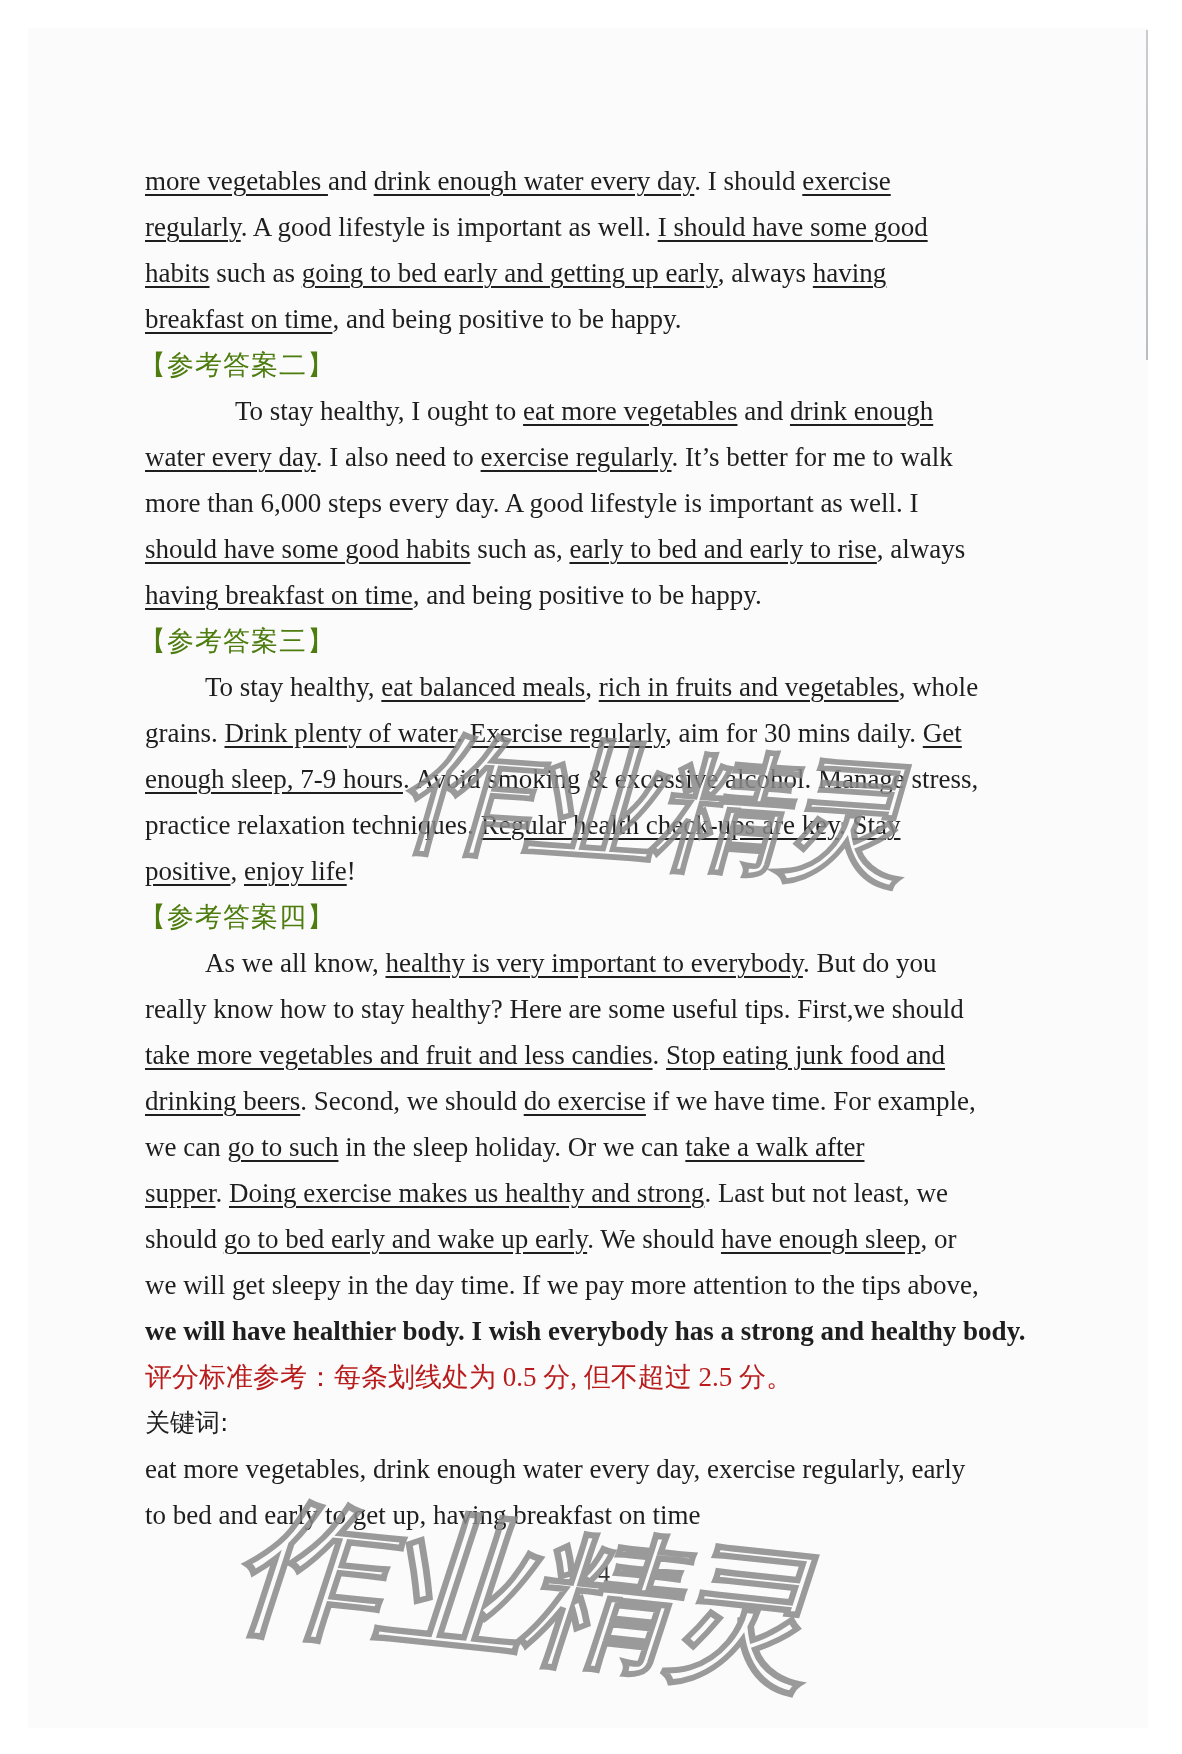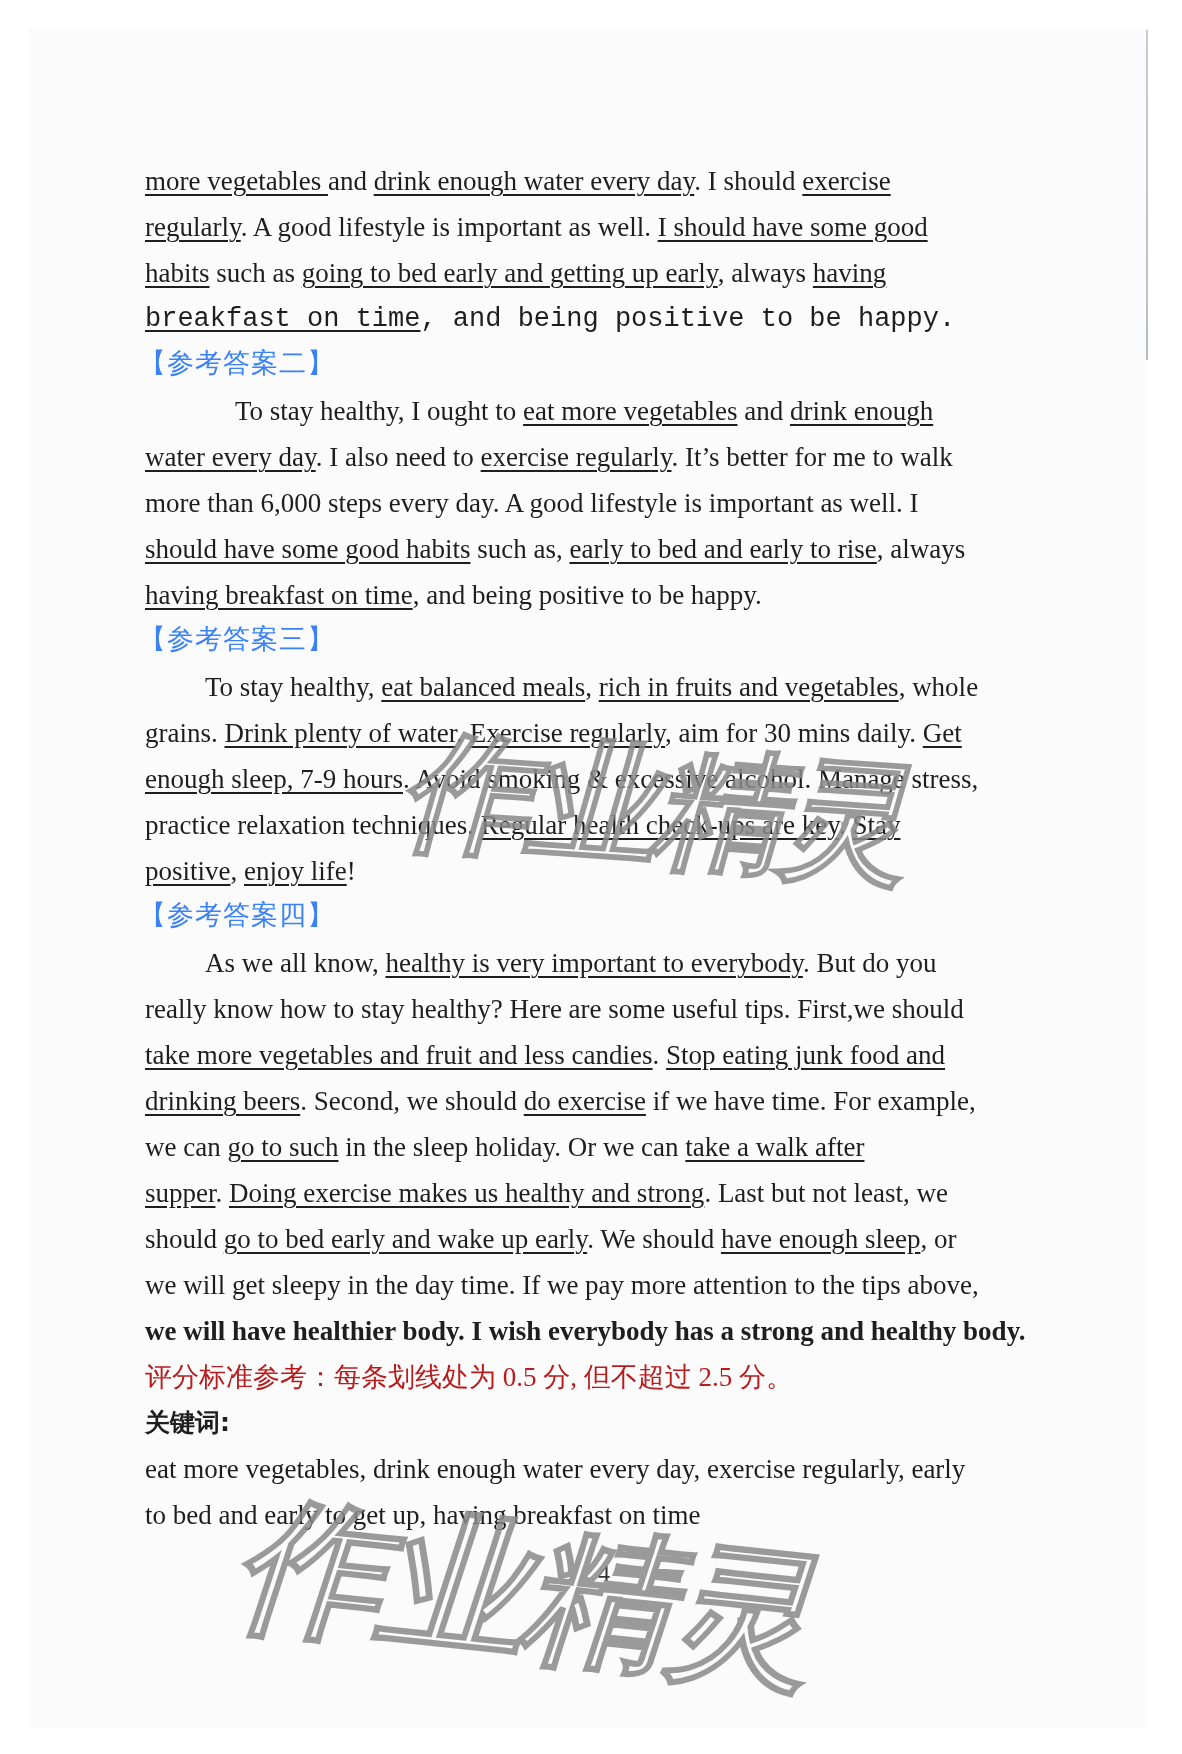--- a/index.html
+++ b/index.html
@@ -13,24 +13,24 @@
     background: linear-gradient(#c8ccd0, #b9bec3);
   }
   .content {
     position: absolute; left: 145px; top: 158px; width: 930px;
     font-family: "Liberation Serif", "DejaVu Serif", serif;
     font-size: 27px; color: #1e1e1e; line-height: 46px;
   }
   p { margin: 0; text-align: justify; text-align-last: left; }
   .indent1 { text-indent: 90px; }
   .indent2 { text-indent: 60px; }
-  .heading { margin-left: -6px; letter-spacing: 1px; color: #3b82f6; font-family: Liberation Mono, monospace; }
+  .heading { margin-left: -6px; letter-spacing: 1px; color: #4d7c0f; }
   u { text-decoration: underline; text-decoration-thickness: 1.5px; text-underline-offset: 4px; }
   .score { color: #b91c1c; }
-  .kw-label { font-family: "DejaVu Sans", sans-serif; font-weight: bold; font-size: 25px; }
+  .kw-label { font-family: "DejaVu Sans", sans-serif; font-weight: normal; font-size: 25px; }
   .page-num {
     position: absolute; left: 598px; top: 1560px;
     font-family: "Liberation Serif", serif; font-size: 24px; color: #333;
   }
   .watermark {
     position: absolute; font-family: "DejaVu Sans", sans-serif; font-weight: bold;
     color: transparent; -webkit-text-stroke: 1.6px #8a8a8a; letter-spacing: -6px;
     transform: skewX(-12deg); pointer-events: none; opacity: 0.85;
   }
   .wm1 { left: 410px; top: 720px; font-size: 132px; transform: rotate(4deg) skewX(-12deg); }
@@ -40,21 +40,21 @@
 <body>
 
 <div class="page"></div>
 <div class="edge-line"></div>
 
 <div class="content">
   <div>
       <p><u>more vegetables </u><span>and </span><u>drink enough water every day</u><span>. I should </span><u>exercise</u></p>
       <p><u>regularly</u><span>. A good lifestyle is important as well. </span><u>I should have some good</u></p>
       <p><u>habits</u><span> such as </span><u>going to bed early and getting up early</u><span>, always </span><u>having</u></p>
-      <p style="text-align: left; font-family: Liberation Mono, monospace;"><u>breakfast on time</u><span>, and being positive to be happy.</span></p>
+      <p style="text-align: left;"><u>breakfast on time</u><span>, and being positive to be happy.</span></p>
     </div>
 
   <p class="heading">【参考答案二】</p>
   <div>
       <p class="indent1"><span>To stay healthy, I ought to </span><u>eat more vegetables</u><span> and </span><u>drink enough</u></p>
       <p><u>water every day</u><span>. I also need to </span><u>exercise regularly</u><span>. It’s better for me to walk</span></p>
       <p><span>more than 6,000 steps every day. A good lifestyle is important as well. I</span></p>
       <p><u>should have some good habits</u><span> such as, </span><u>early to bed and early to rise</u><span>, always</span></p>
       <p style="text-align: center;"><u>having breakfast on time</u><span>, and being positive to be happy.</span></p>
     </div>

